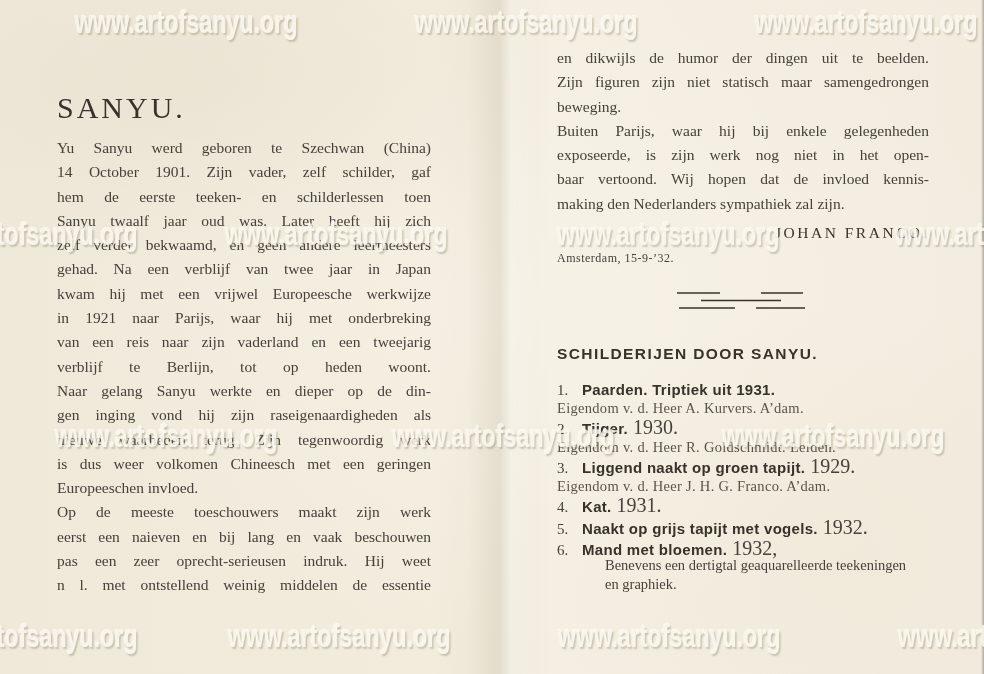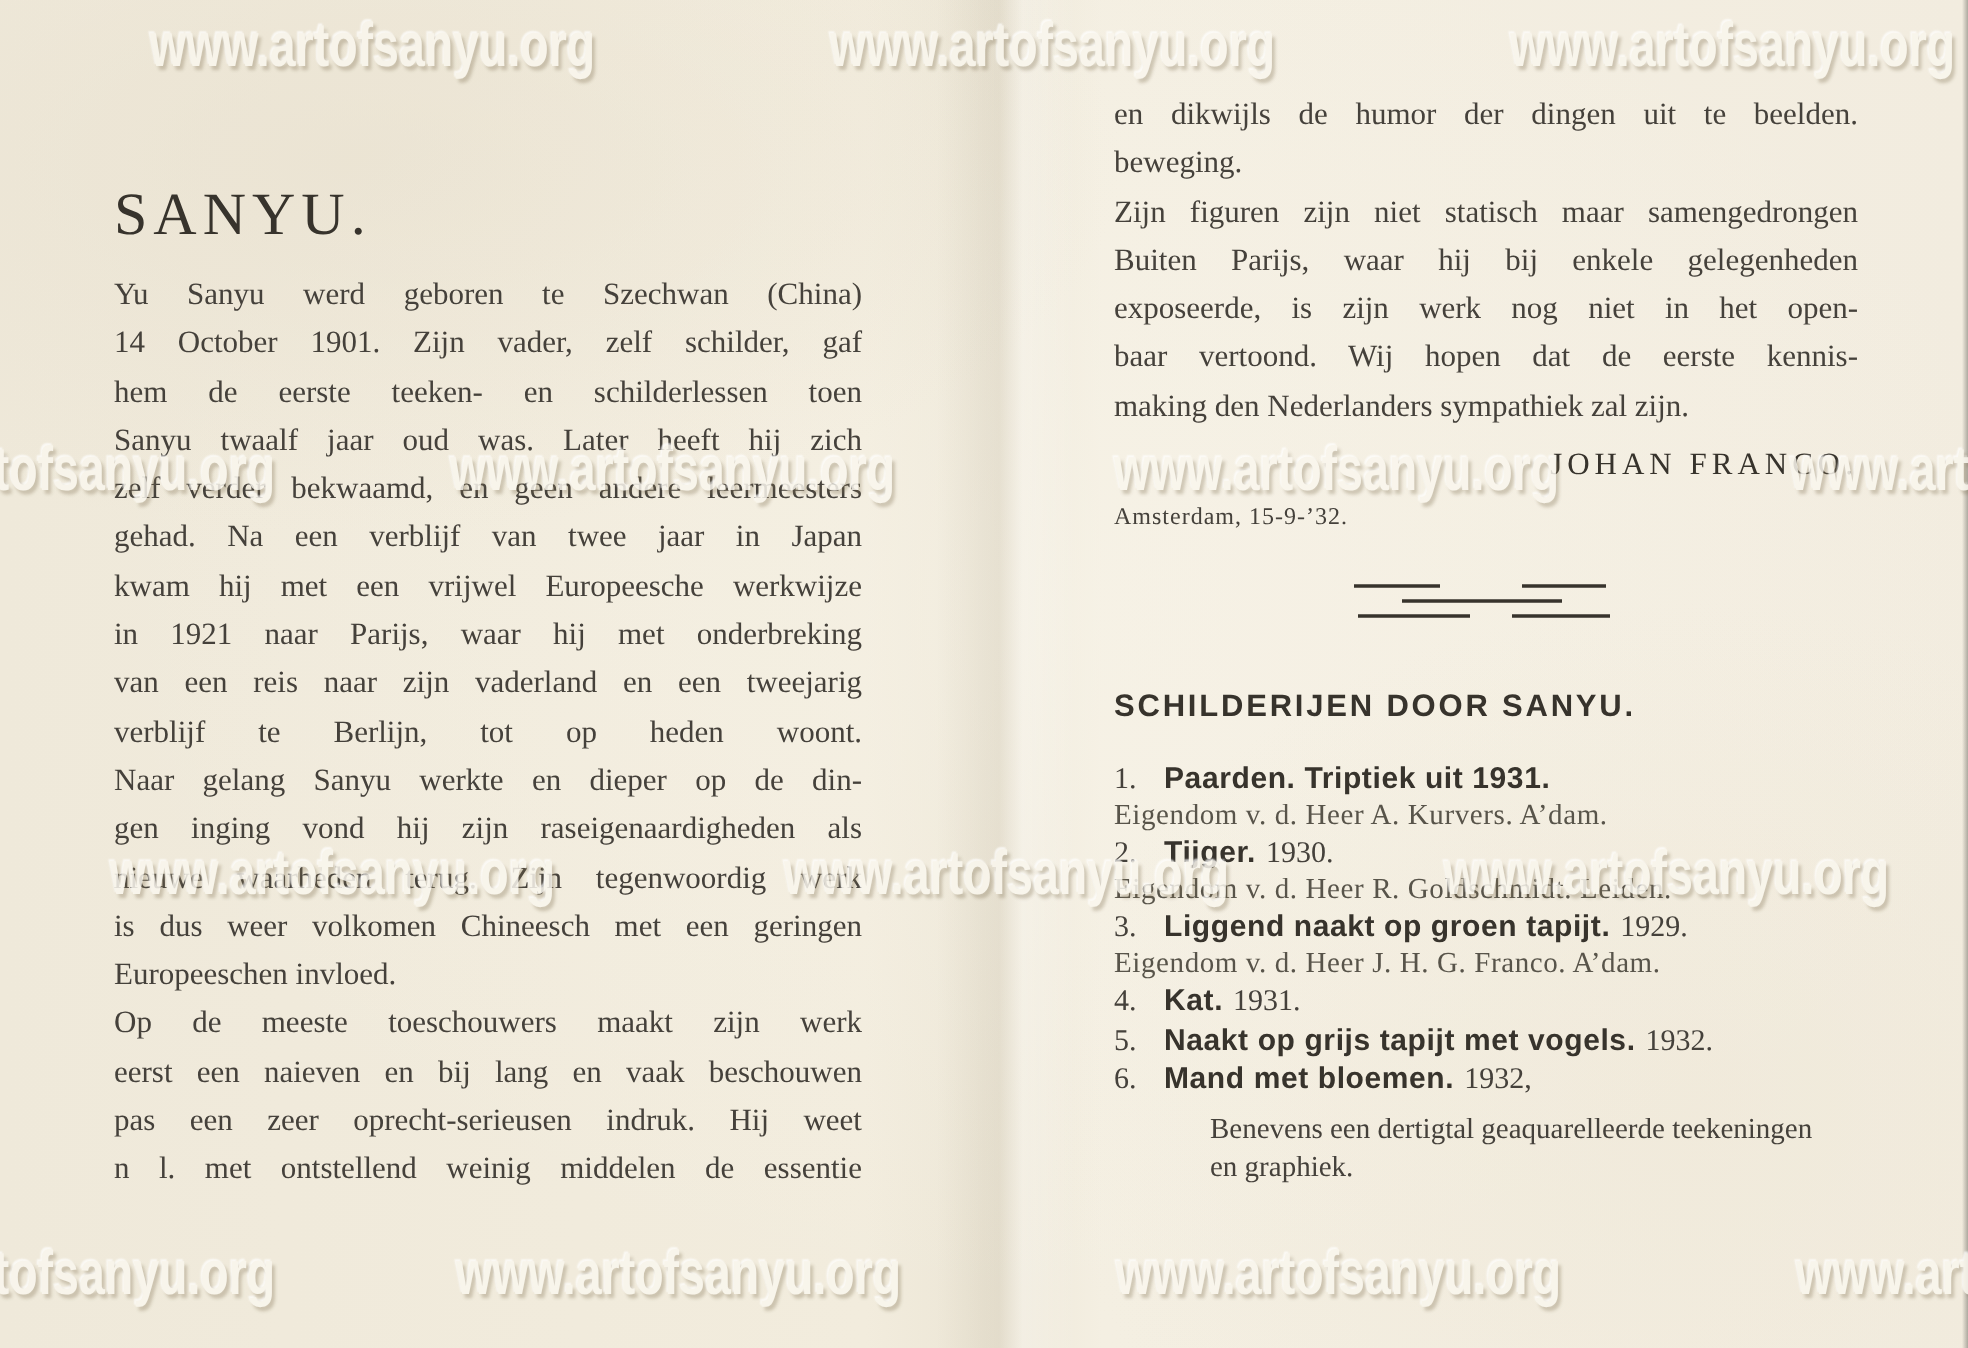--- a/index.html
+++ b/index.html
@@ -76,21 +76,21 @@
   }
   .paintings{
     position:absolute;left:557px;top:376px;width:376px;z-index:2;padding-top:4px;
   }
   .item{display:flex;align-items:baseline;line-height:18.5px;margin-top:1px;}
   .item .num{width:25px;flex:0 0 25px;font-size:15px;color:var(--ink);}
   .item .ptitle{
     font-family:Liberation Sans, sans-serif;font-weight:bold;
     font-size:15px;letter-spacing:0.3px;color:var(--ink-bold);
   }
-  .item .pyear{font-size:15px;color:var(--ink);margin-left:5px;}
+  .item .pyear{font-size:20px;color:var(--ink);margin-left:5px;}
   .owner{
     line-height:17.5px;margin-bottom:1px;
     font-size:14.5px;letter-spacing:0.3px;color:var(--ink-light);
   }
   .footnote{
     position:absolute;left:605px;top:556px;width:330px;z-index:2;
     font-size:14.5px;line-height:18.5px;color:var(--ink);
   }
   svg line{stroke:var(--ink-bold);stroke-width:1.7;}
 </style>
@@ -119,25 +119,25 @@
     <div class="bline">is dus weer volkomen Chineesch met een geringen</div>
     <div class="bline short">Europeeschen invloed.</div>
     <div class="bline">Op de meeste toeschouwers maakt zijn werk</div>
     <div class="bline">eerst een naieven en bij lang en vaak beschouwen</div>
     <div class="bline">pas een zeer oprecht-serieusen indruk. Hij weet</div>
     <div class="bline">n l. met ontstellend weinig middelen de essentie</div>
   </div>
 
   <div class="rp-body">
     <div class="bline">en dikwijls de humor der dingen uit te beelden.</div>
+    <div class="bline">Zijn figuren zijn niet statisch maar samengedrongen</div>
     <div class="bline short">beweging.</div>
-    <div class="bline">Zijn figuren zijn niet statisch maar samengedrongen</div>
     <div class="bline">Buiten Parijs, waar hij bij enkele gelegenheden</div>
     <div class="bline">exposeerde, is zijn werk nog niet in het open-</div>
-    <div class="bline">baar vertoond. Wij hopen dat de eerste kennis-</div>
+    <div class="bline">baar vertoond. Wij hopen dat de invloed kennis-</div>
     <div class="bline short">making den Nederlanders sympathiek zal zijn.</div>
   </div>
 
   <div class="signature">JOHAN FRANCO.</div>
   <div class="dateline">Amsterdam, 15-9-’32.</div>
 
   <div class="ornament">
     <svg width="138" height="20" viewBox="0 0 138 20">
       <line x1="3" y1="3" x2="46" y2="3"></line>
       <line x1="87" y1="3" x2="129" y2="3"></line>

